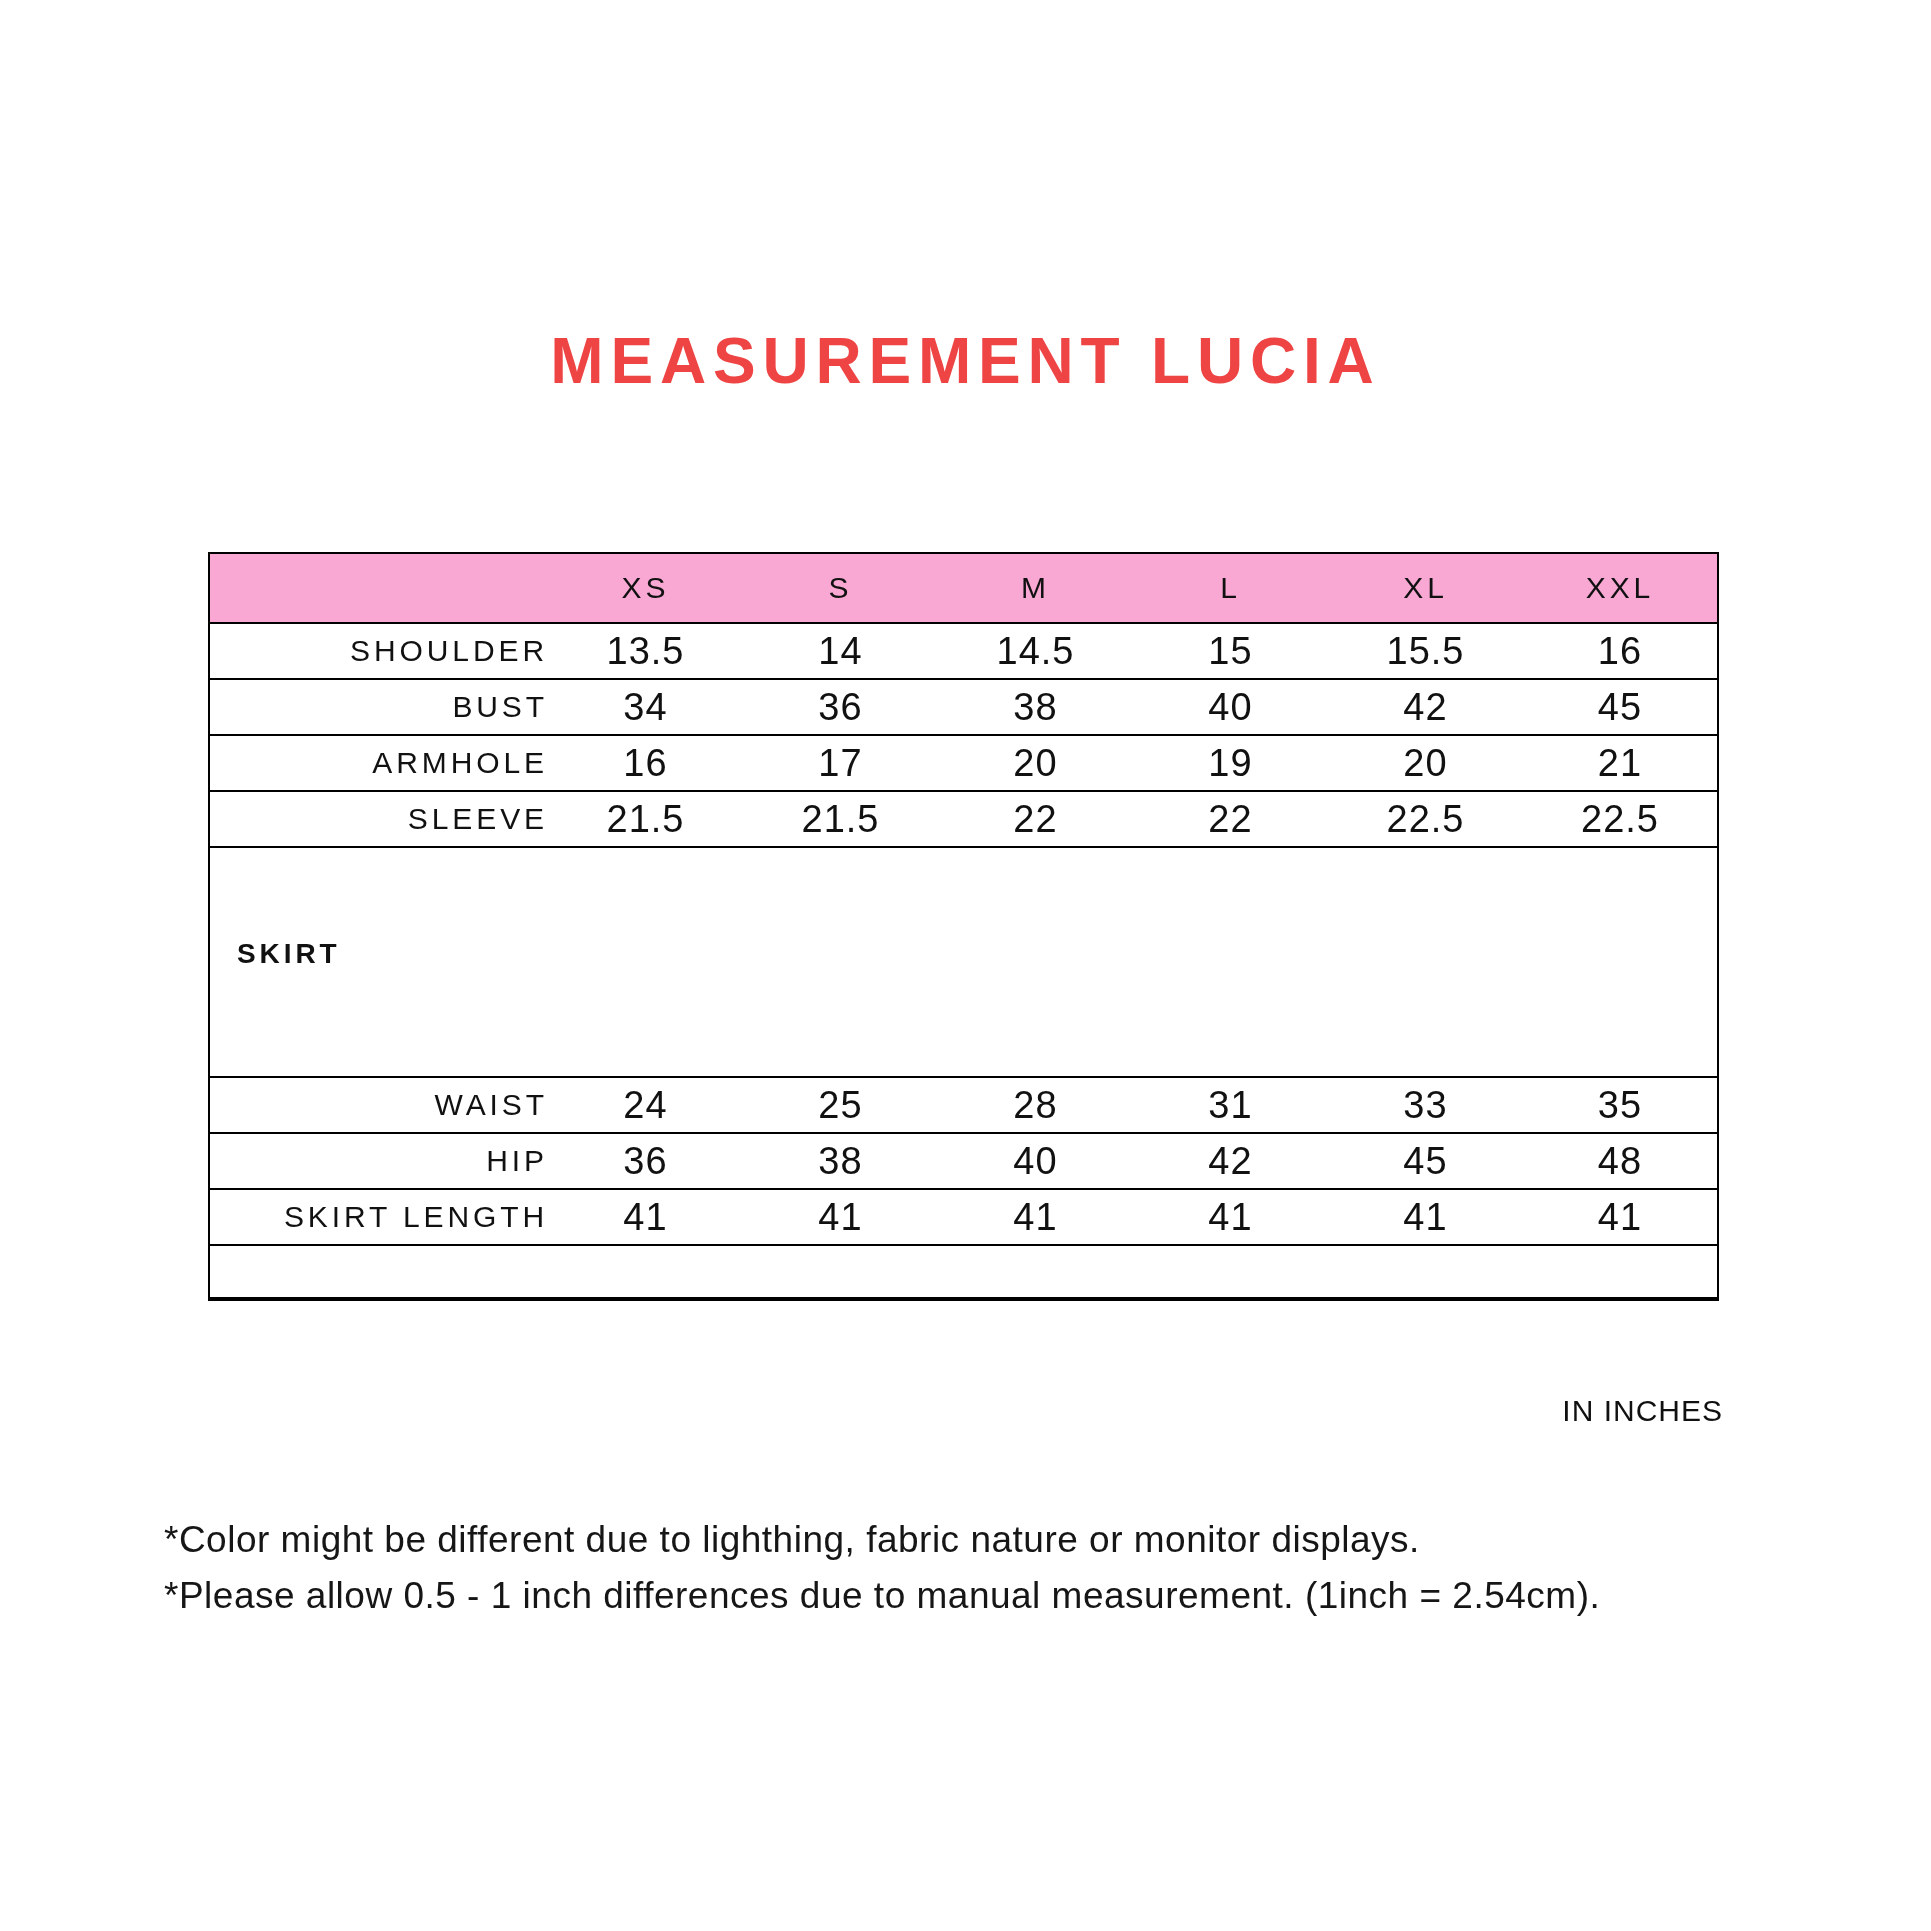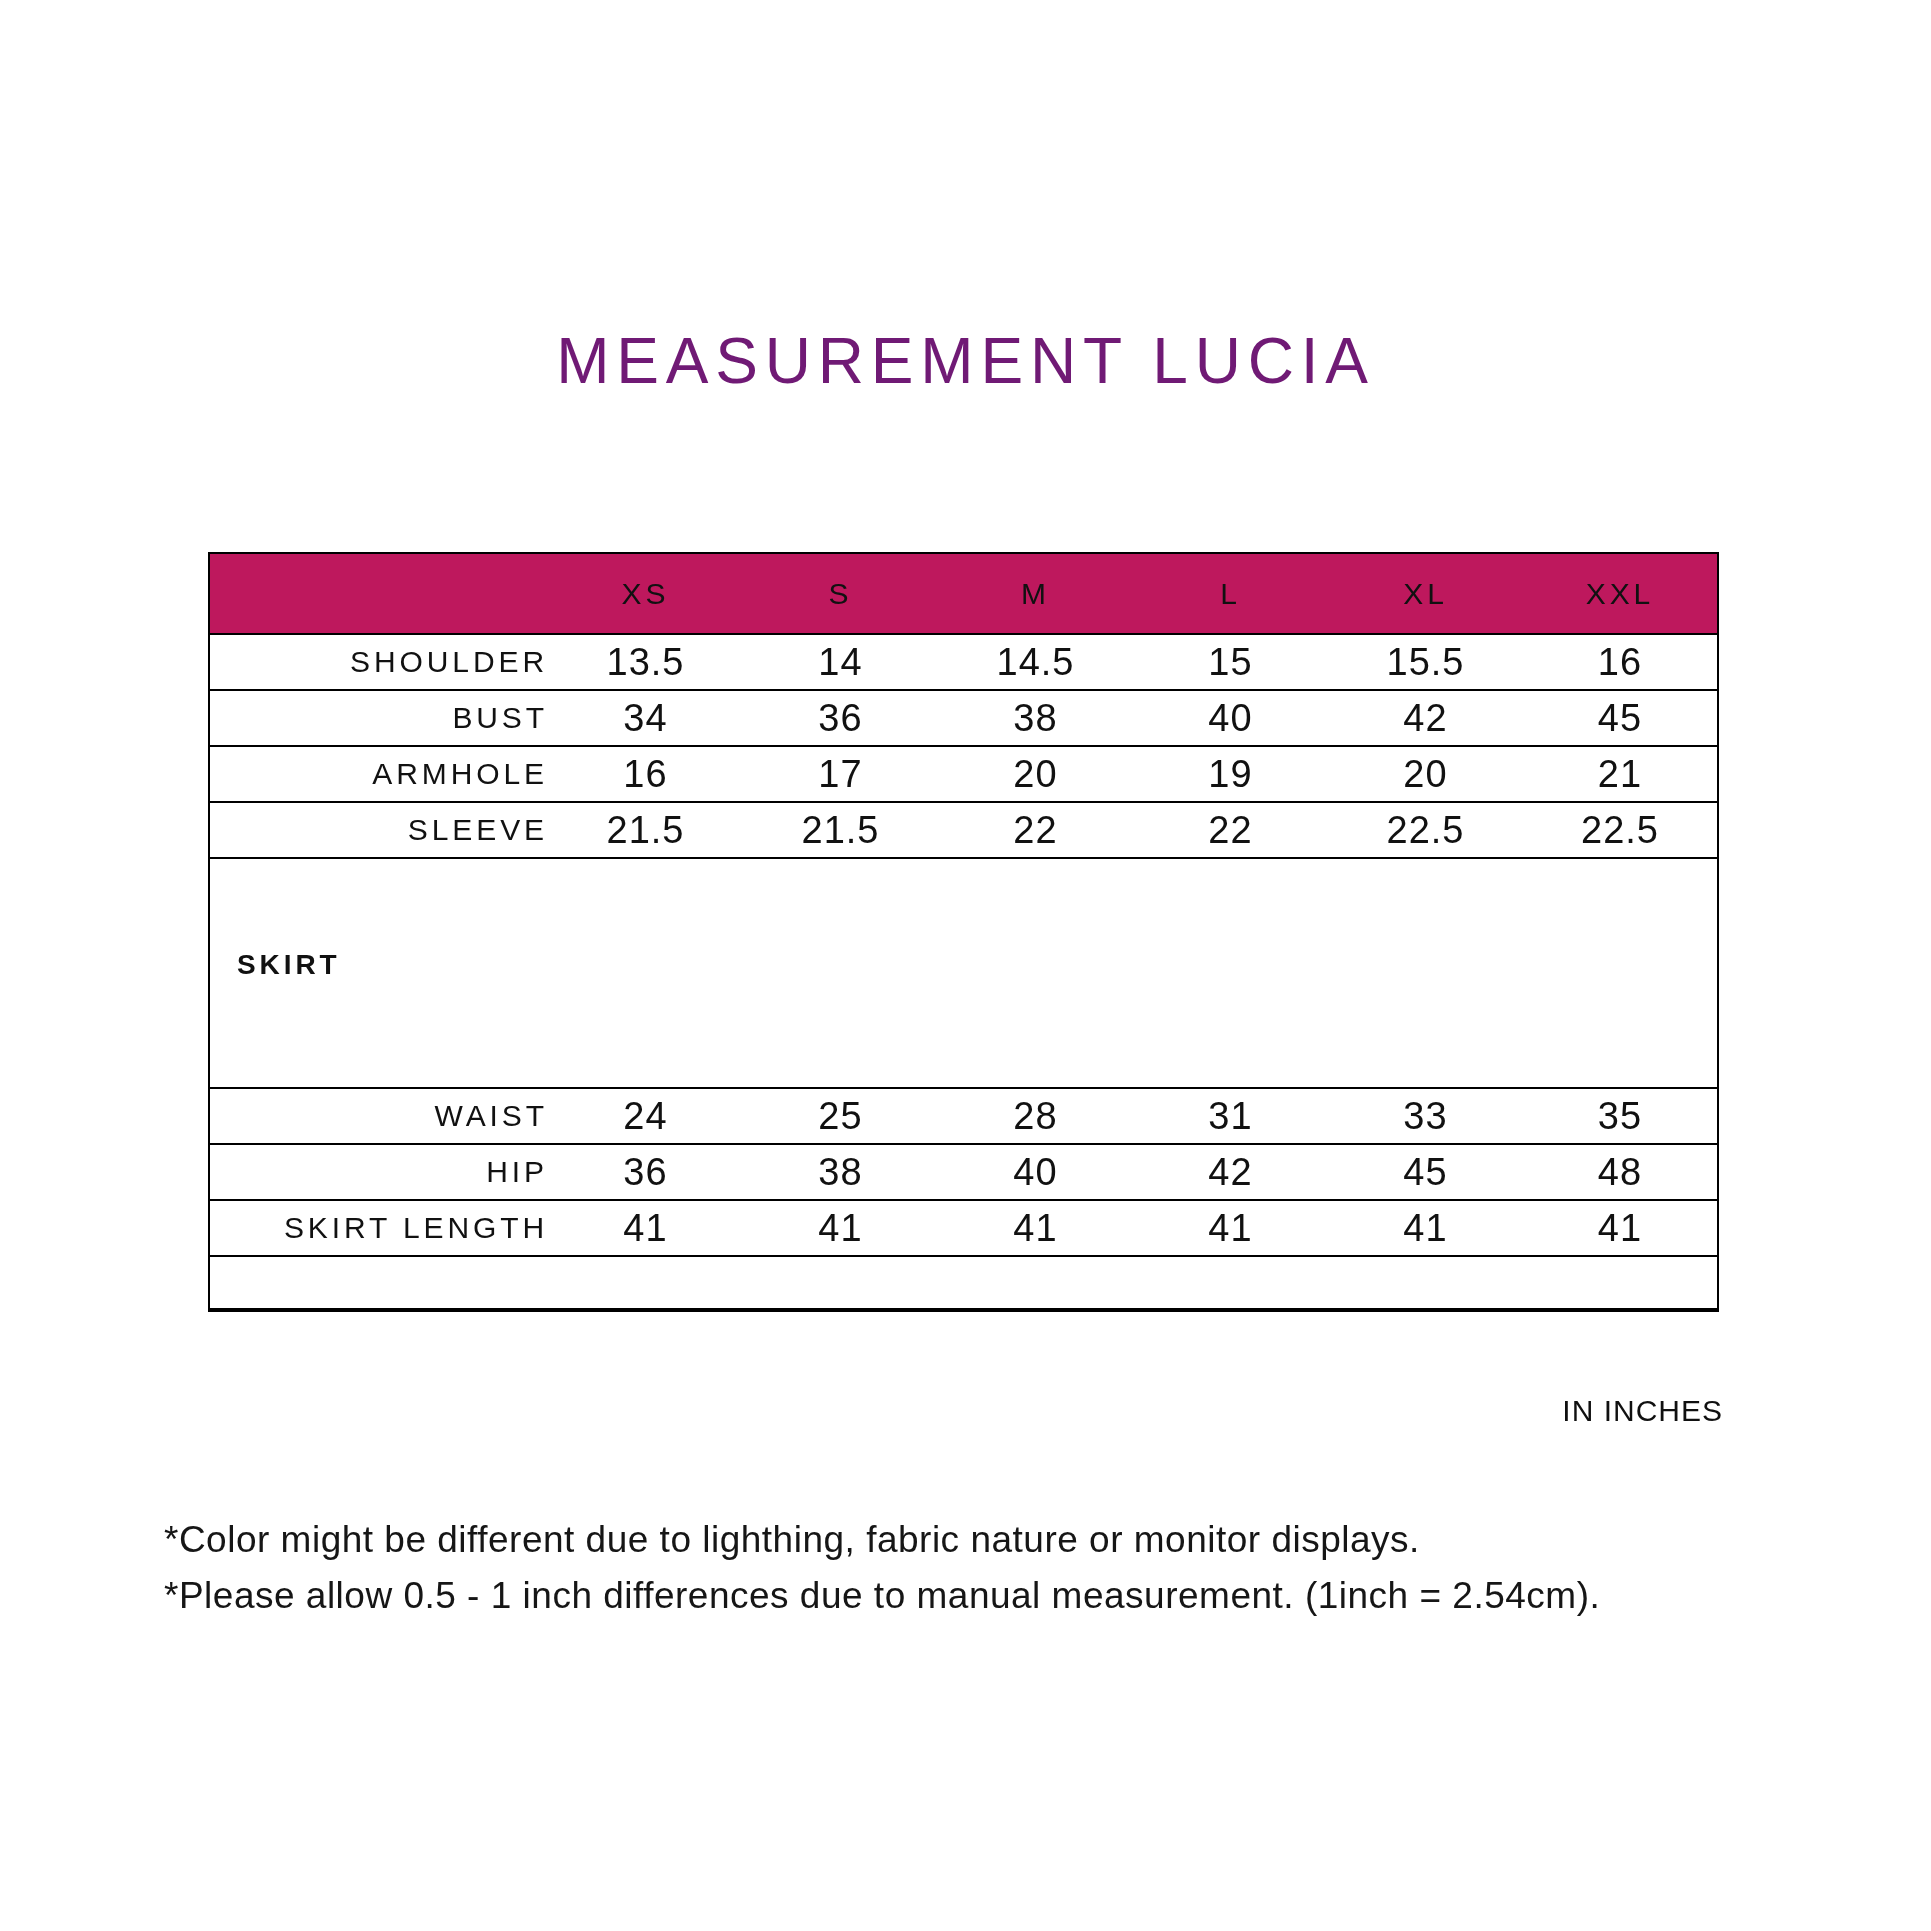--- a/index.html
+++ b/index.html
@@ -10,43 +10,43 @@
     color: #111111;
     position: relative;
   }
   .sheet { position: relative; width: 1931px; height: 1931px; background: #ffffff; }
 
   .page-title {
     position: absolute;
     top: 324px; left: 0; width: 100%;
     text-align: center;
     font-size: 64px;
-    font-weight: 400;
+    font-weight: 700;
     letter-spacing: 6.8px;
-    color: #701a75;
+    color: #ef4444;
     white-space: nowrap;
   }
 
   .size-table-wrap { position: absolute; left: 208px; top: 552px; }
 
   table.size-table {
     border-collapse: collapse;
     table-layout: fixed;
     width: 1508px;
     border: 2.9px solid #000000;
     border-bottom-width: 4.8px;
   }
   table.size-table th, table.size-table td {
     border-top: 2.9px solid #000000;
     border-bottom: 2.9px solid #000000;
     vertical-align: middle;
   }
   tr.size-header-row > th {
-    height: 81px;
-    background: #be185d;
+    height: 70px;
+    background: #f9a8d4;
     font-weight: 400;
     font-size: 30px;
     letter-spacing: 3.9px;
     text-align: center;
   }
   td.label-cell {
     text-align: right;
     font-size: 30px;
     letter-spacing: 3.9px;
     white-space: nowrap;

